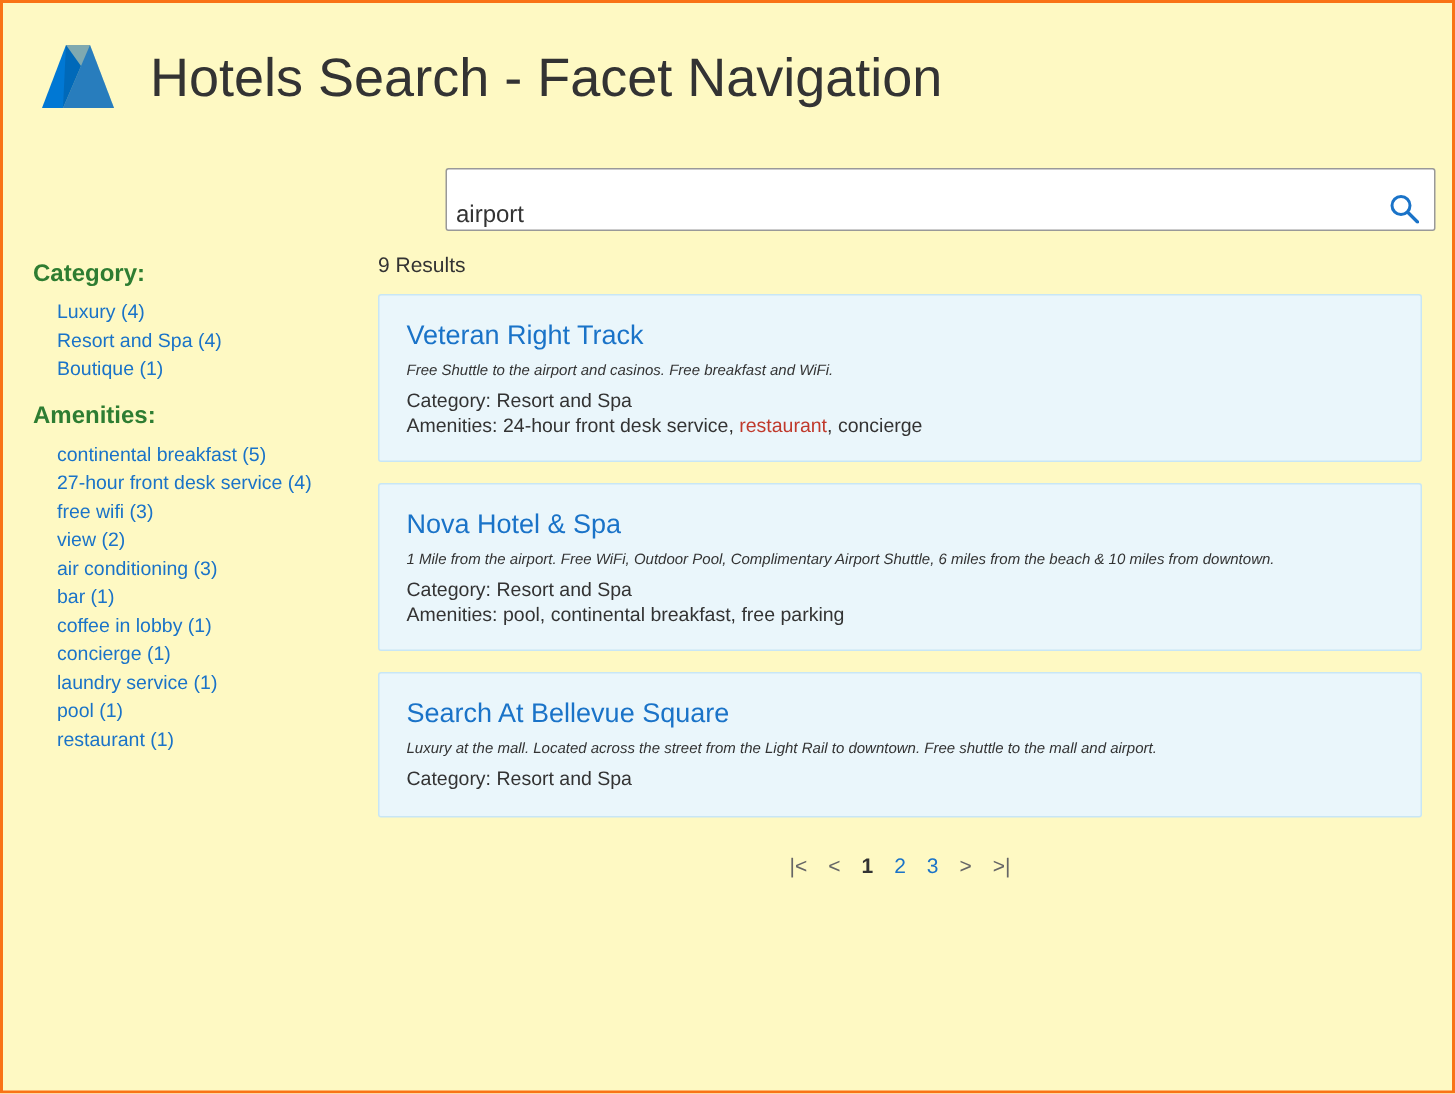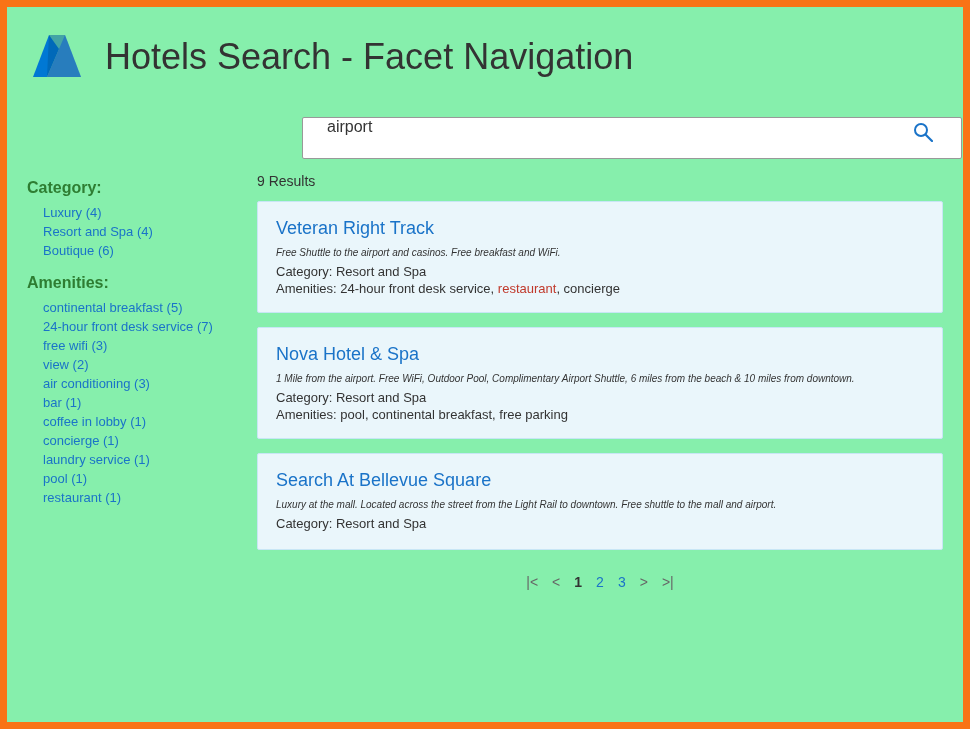--- a/index.html
+++ b/index.html
@@ -6,23 +6,23 @@
     body {
       font-family: 'Segoe UI', Arial, sans-serif;
       background: #fff;
       color: #333;
       font-size: 14px;
     }
     .page-wrapper {
       max-width: 970px;
       margin: 0 auto;
       padding: 20px;
-      border: 7px solid #f97316;
+      border: 2px solid #f97316;
       min-height: 729px;
-      background: #86efac;
+      background: #fef9c3;
     }
     
     .header {
       display: flex;
       align-items: center;
       margin-bottom: 20px;
       padding-bottom: 10px;
     }
     .logo-icon {
       width: 60px;
@@ -35,27 +35,27 @@
       font-weight: 300;
       color: #333;
     }
     
     .search-bar-wrapper {
       margin-left: 275px;
       margin-bottom: 14px;
     }
     .search-bar {
       display: flex;
-      align-items: flex-start;
+      align-items: flex-end;
       border: 1px solid #999;
       border-radius: 2px;
       background: #fff;
       width: 660px;
       height: 42px;
-      padding: 0 24px;
+      padding: 0 6px;
     }
     .search-input {
       flex: 1;
       border: none;
       outline: none;
       font-size: 16px;
       color: #333;
       background: transparent;
     }
     .search-button {
@@ -199,26 +199,26 @@
     </div>
   </div>
 
   <div class="main-layout">
 
     <div class="sidebar">
       <div class="facet-group">
         <div class="facet-group-label">Category:</div>
         <a class="facet-link">Luxury (4)</a>
         <a class="facet-link">Resort and Spa (4)</a>
-        <a class="facet-link">Boutique (6)</a>
+        <a class="facet-link">Boutique (1)</a>
       </div>
       <div class="facet-group">
         <div class="facet-group-label">Amenities:</div>
         <a class="facet-link">continental breakfast (5)</a>
-        <a class="facet-link">24-hour front desk service (7)</a>
+        <a class="facet-link">27-hour front desk service (4)</a>
         <a class="facet-link">free wifi (3)</a>
         <a class="facet-link">view (2)</a>
         <a class="facet-link">air conditioning (3)</a>
         <a class="facet-link">bar (1)</a>
         <a class="facet-link">coffee in lobby (1)</a>
         <a class="facet-link">concierge (1)</a>
         <a class="facet-link">laundry service (1)</a>
         <a class="facet-link">pool (1)</a>
         <a class="facet-link">restaurant (1)</a>
       </div>

